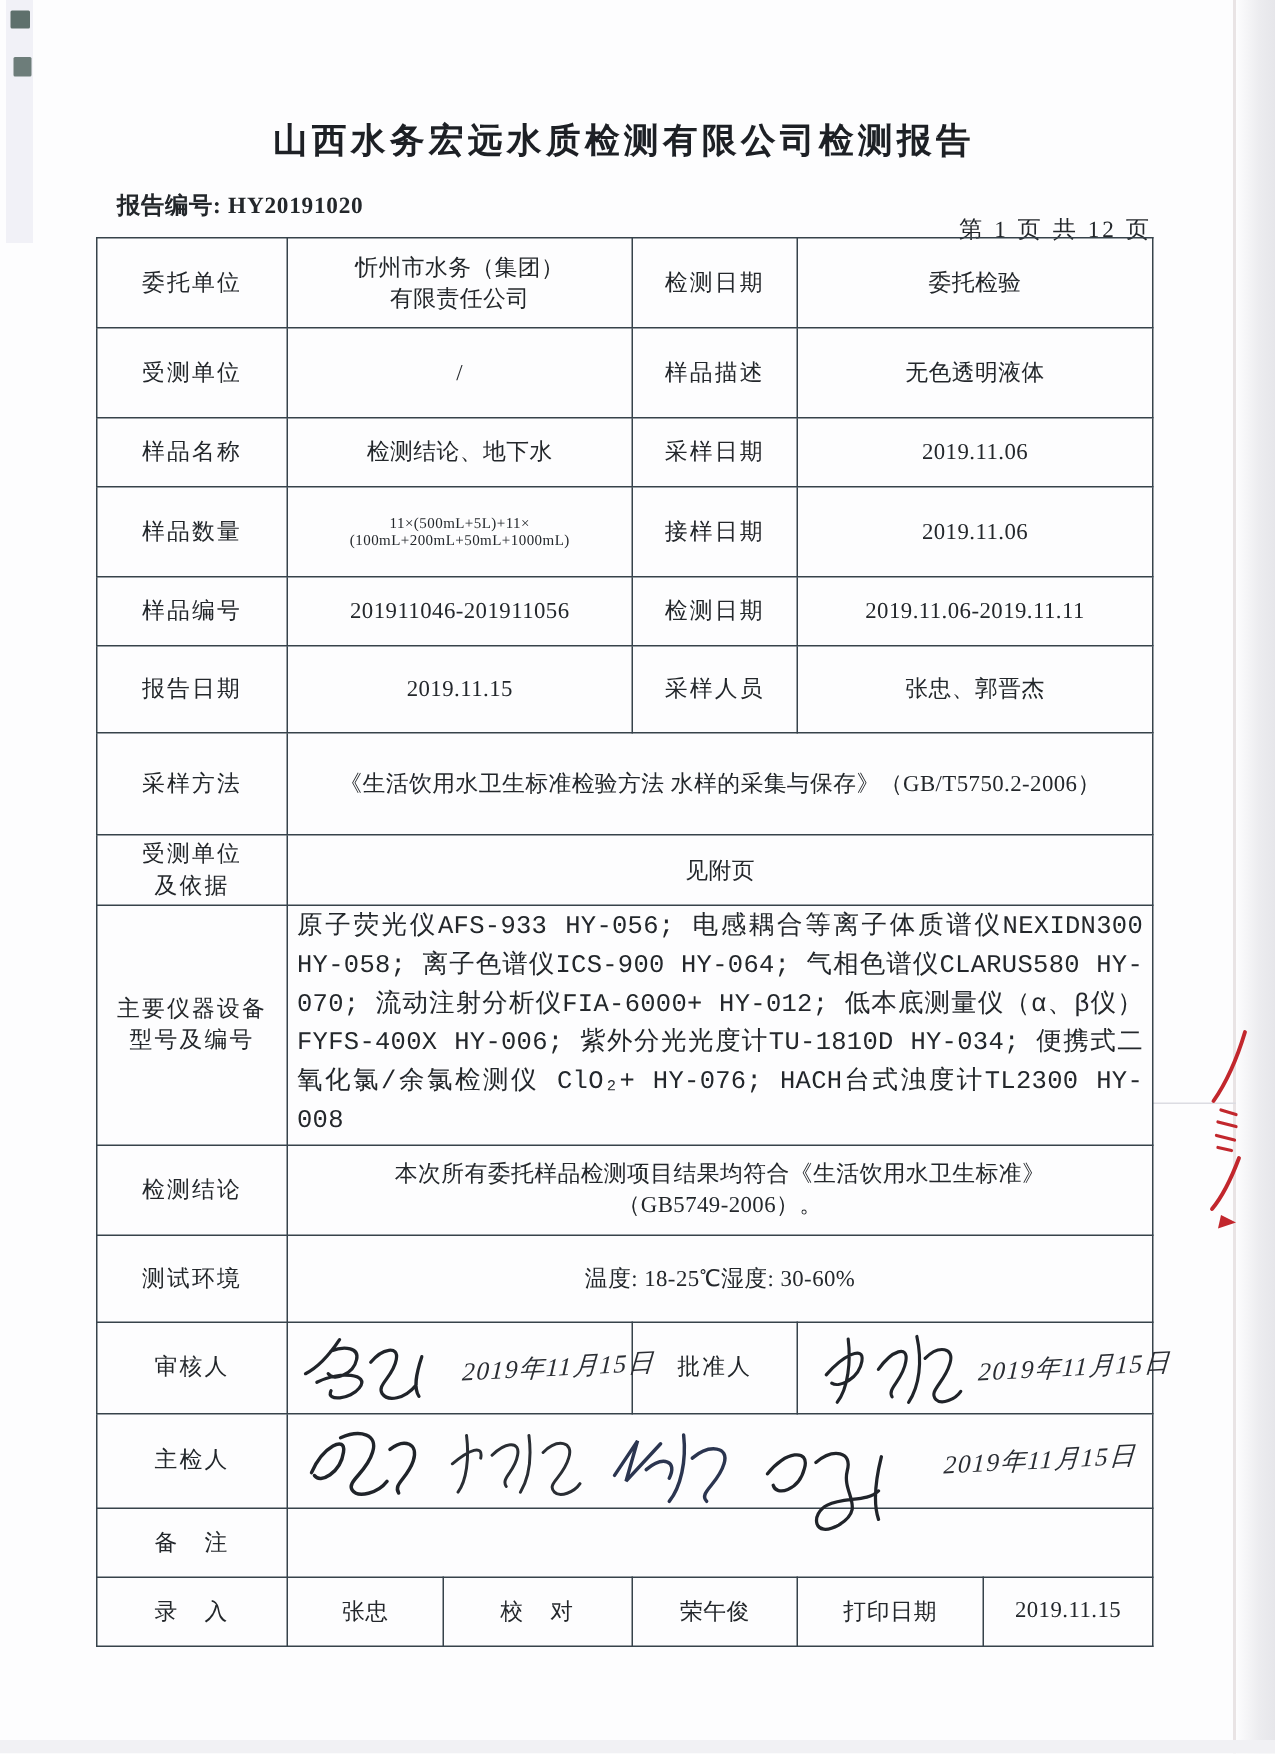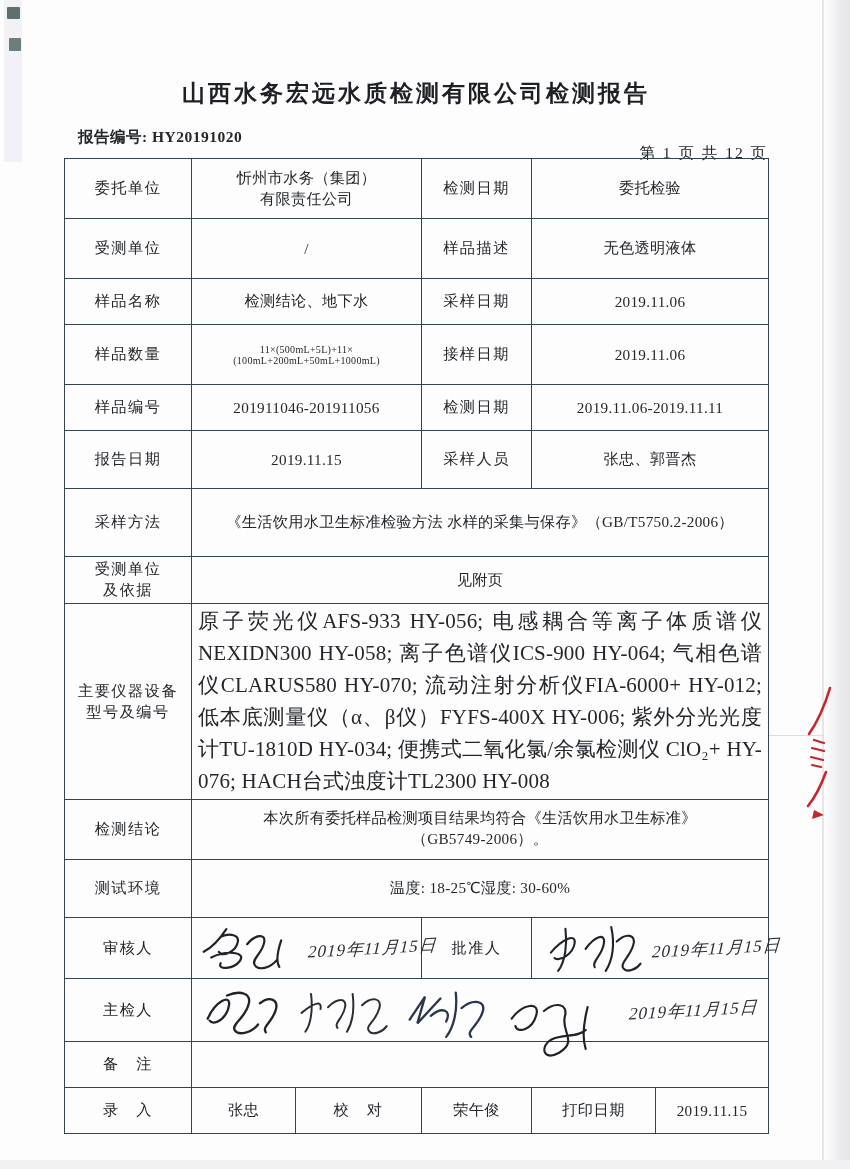--- a/index.html
+++ b/index.html
@@ -43,21 +43,21 @@
   table.report td{
     border:1.6px solid #37434b;
     vertical-align:middle;
     padding:2px 6px;
     overflow:visible;
   }
   td.lbl{text-align:center;letter-spacing:1.5px;white-space:pre-line;}
   td.val{text-align:center;white-space:pre-line;letter-spacing:.3px;}
   td.val-left{text-align:center;padding:6px 12px;white-space:pre-line;letter-spacing:.3px;}
   td.val-just{text-align:justify;text-justify:inter-character;padding:6px 10px;
-    font-size:21px;line-height:1.52;letter-spacing:.2px;}
+    font-size:17px;line-height:1.52;letter-spacing:.2px;font-family:Liberation Mono, monospace;}
   tr.h46{height:46px;} tr.h53{height:68px;} tr.h57{height:46px;}
   tr.h58{height:58px;padding-left:13px;} tr.h60{height:60px;} tr.h116{height:116px;}
 
   .env-cell{padding-left:16px;}
   .env-cell .hum{}
 
   
   .sig-cell{white-space:nowrap;}
   .sig-flex{display:flex;align-items:center;gap:6px;}
   .sig{flex:0 0 auto;}

